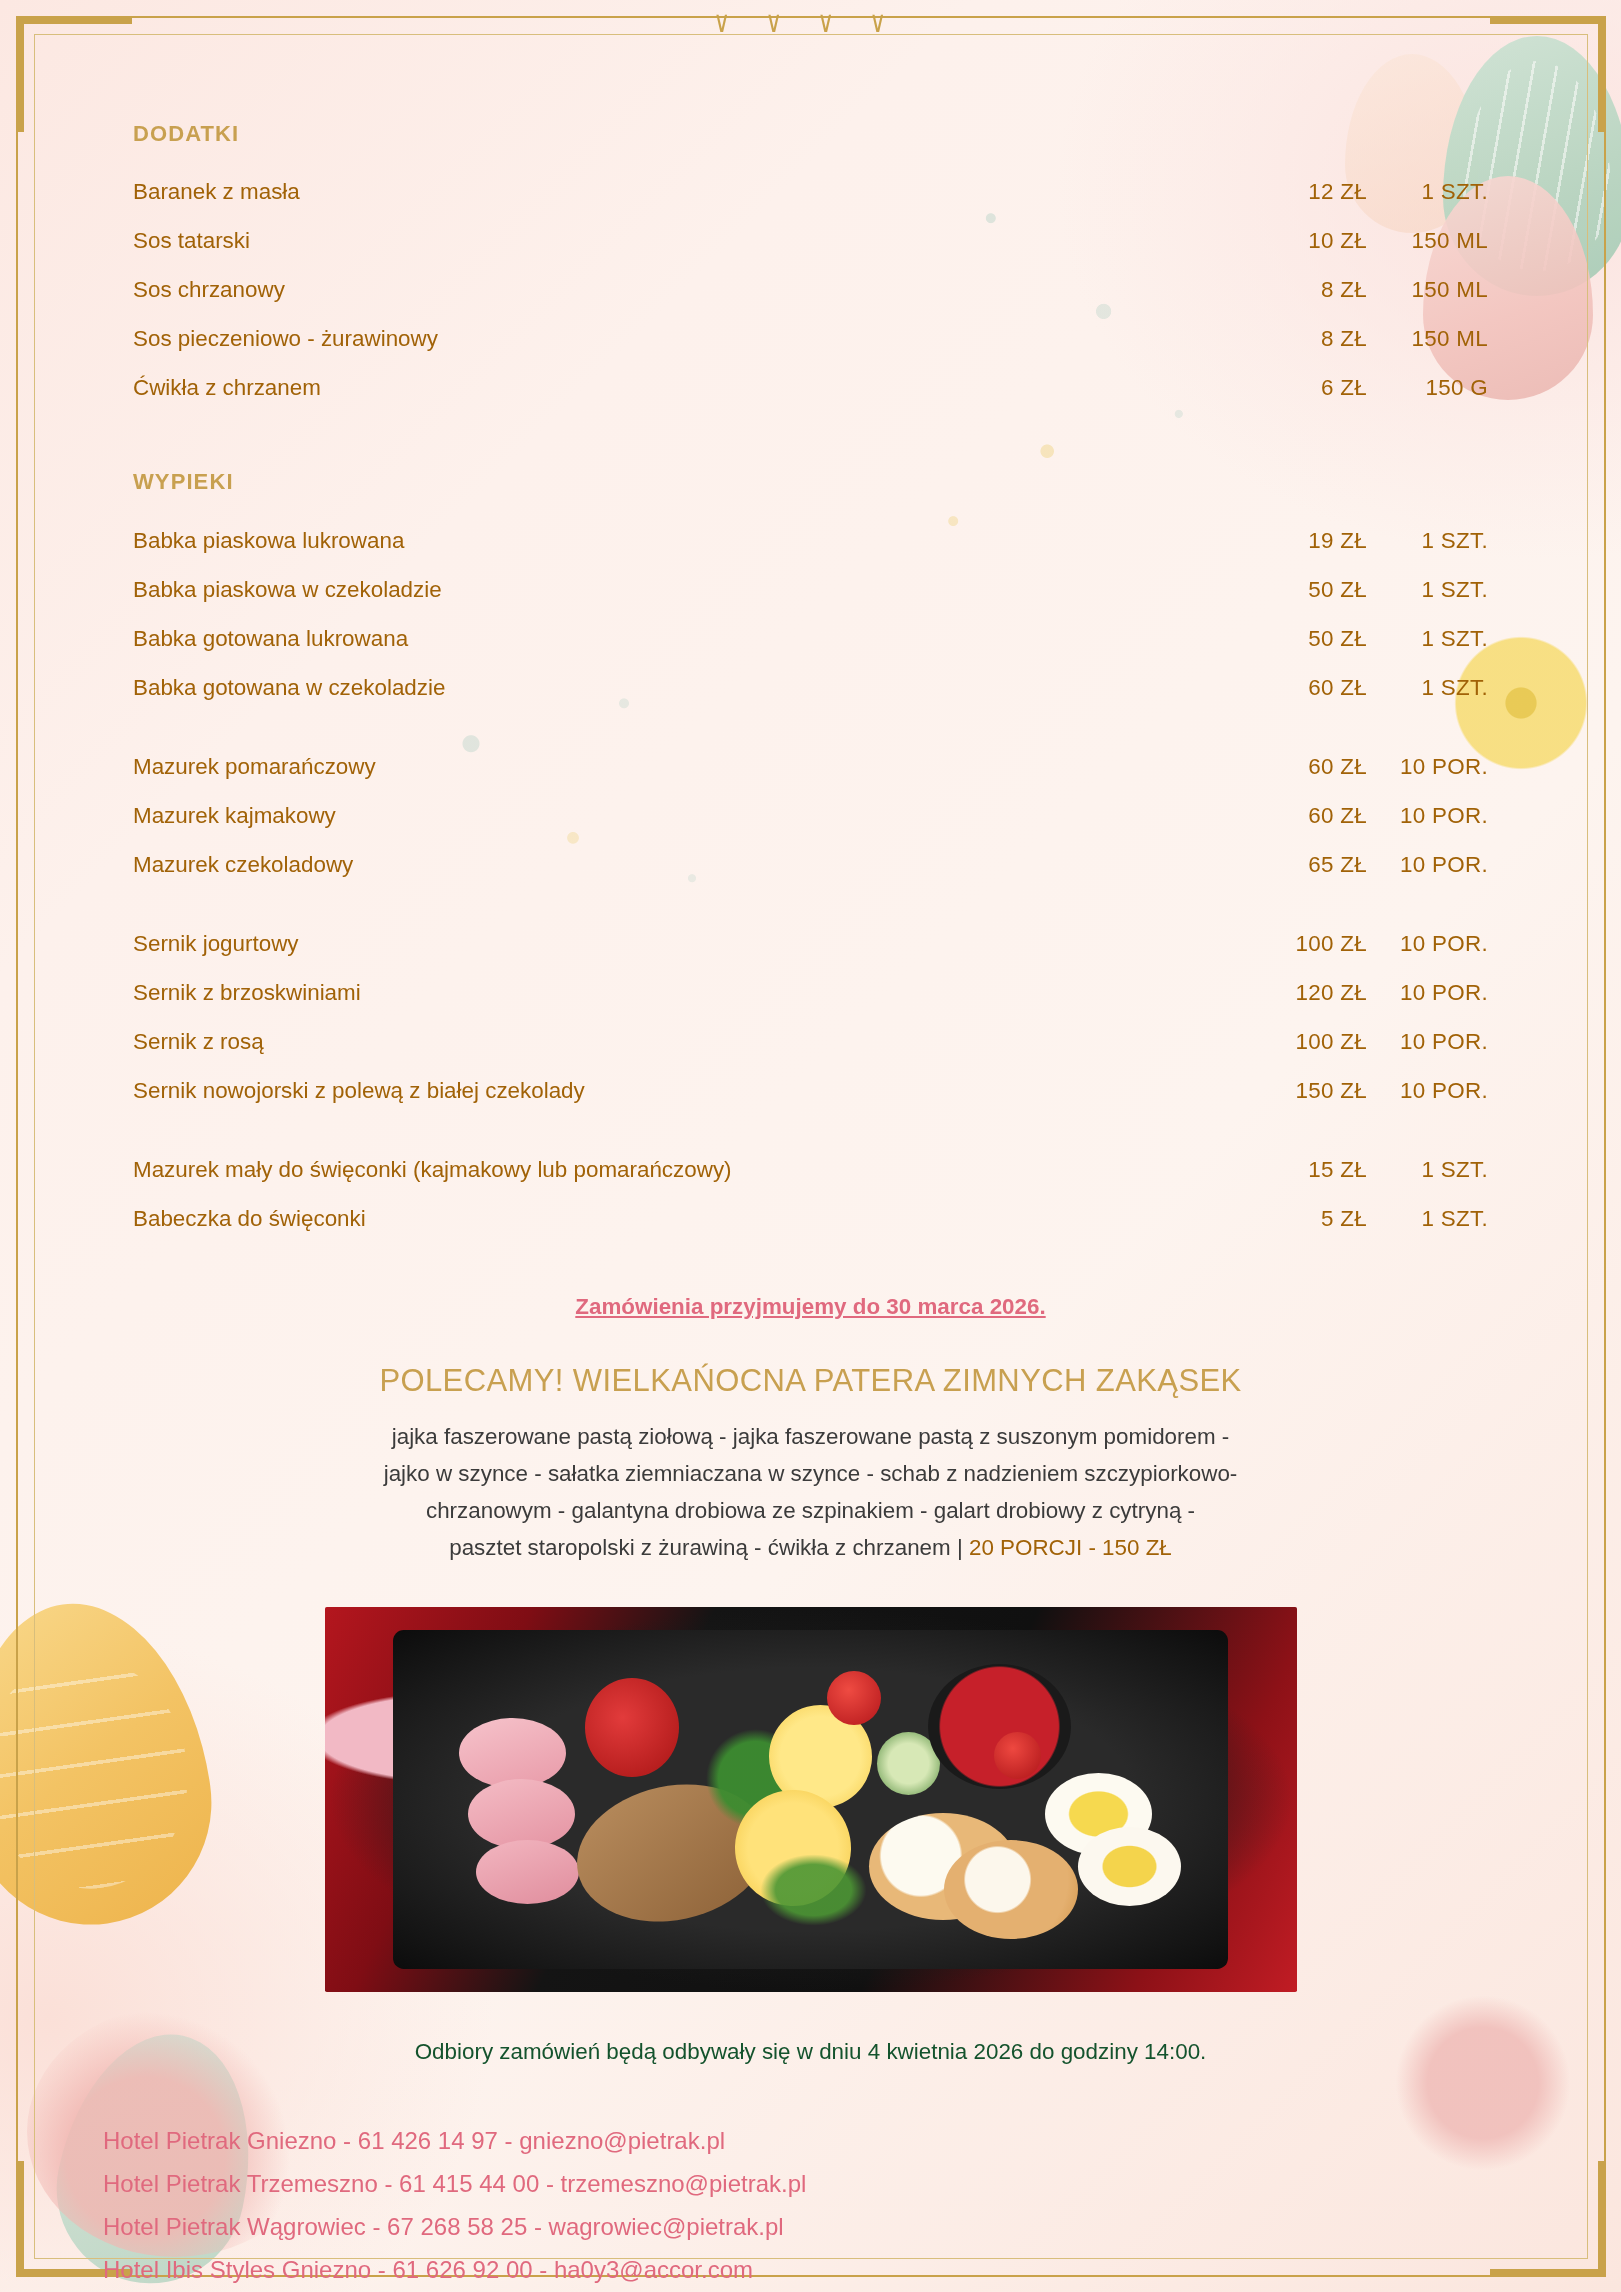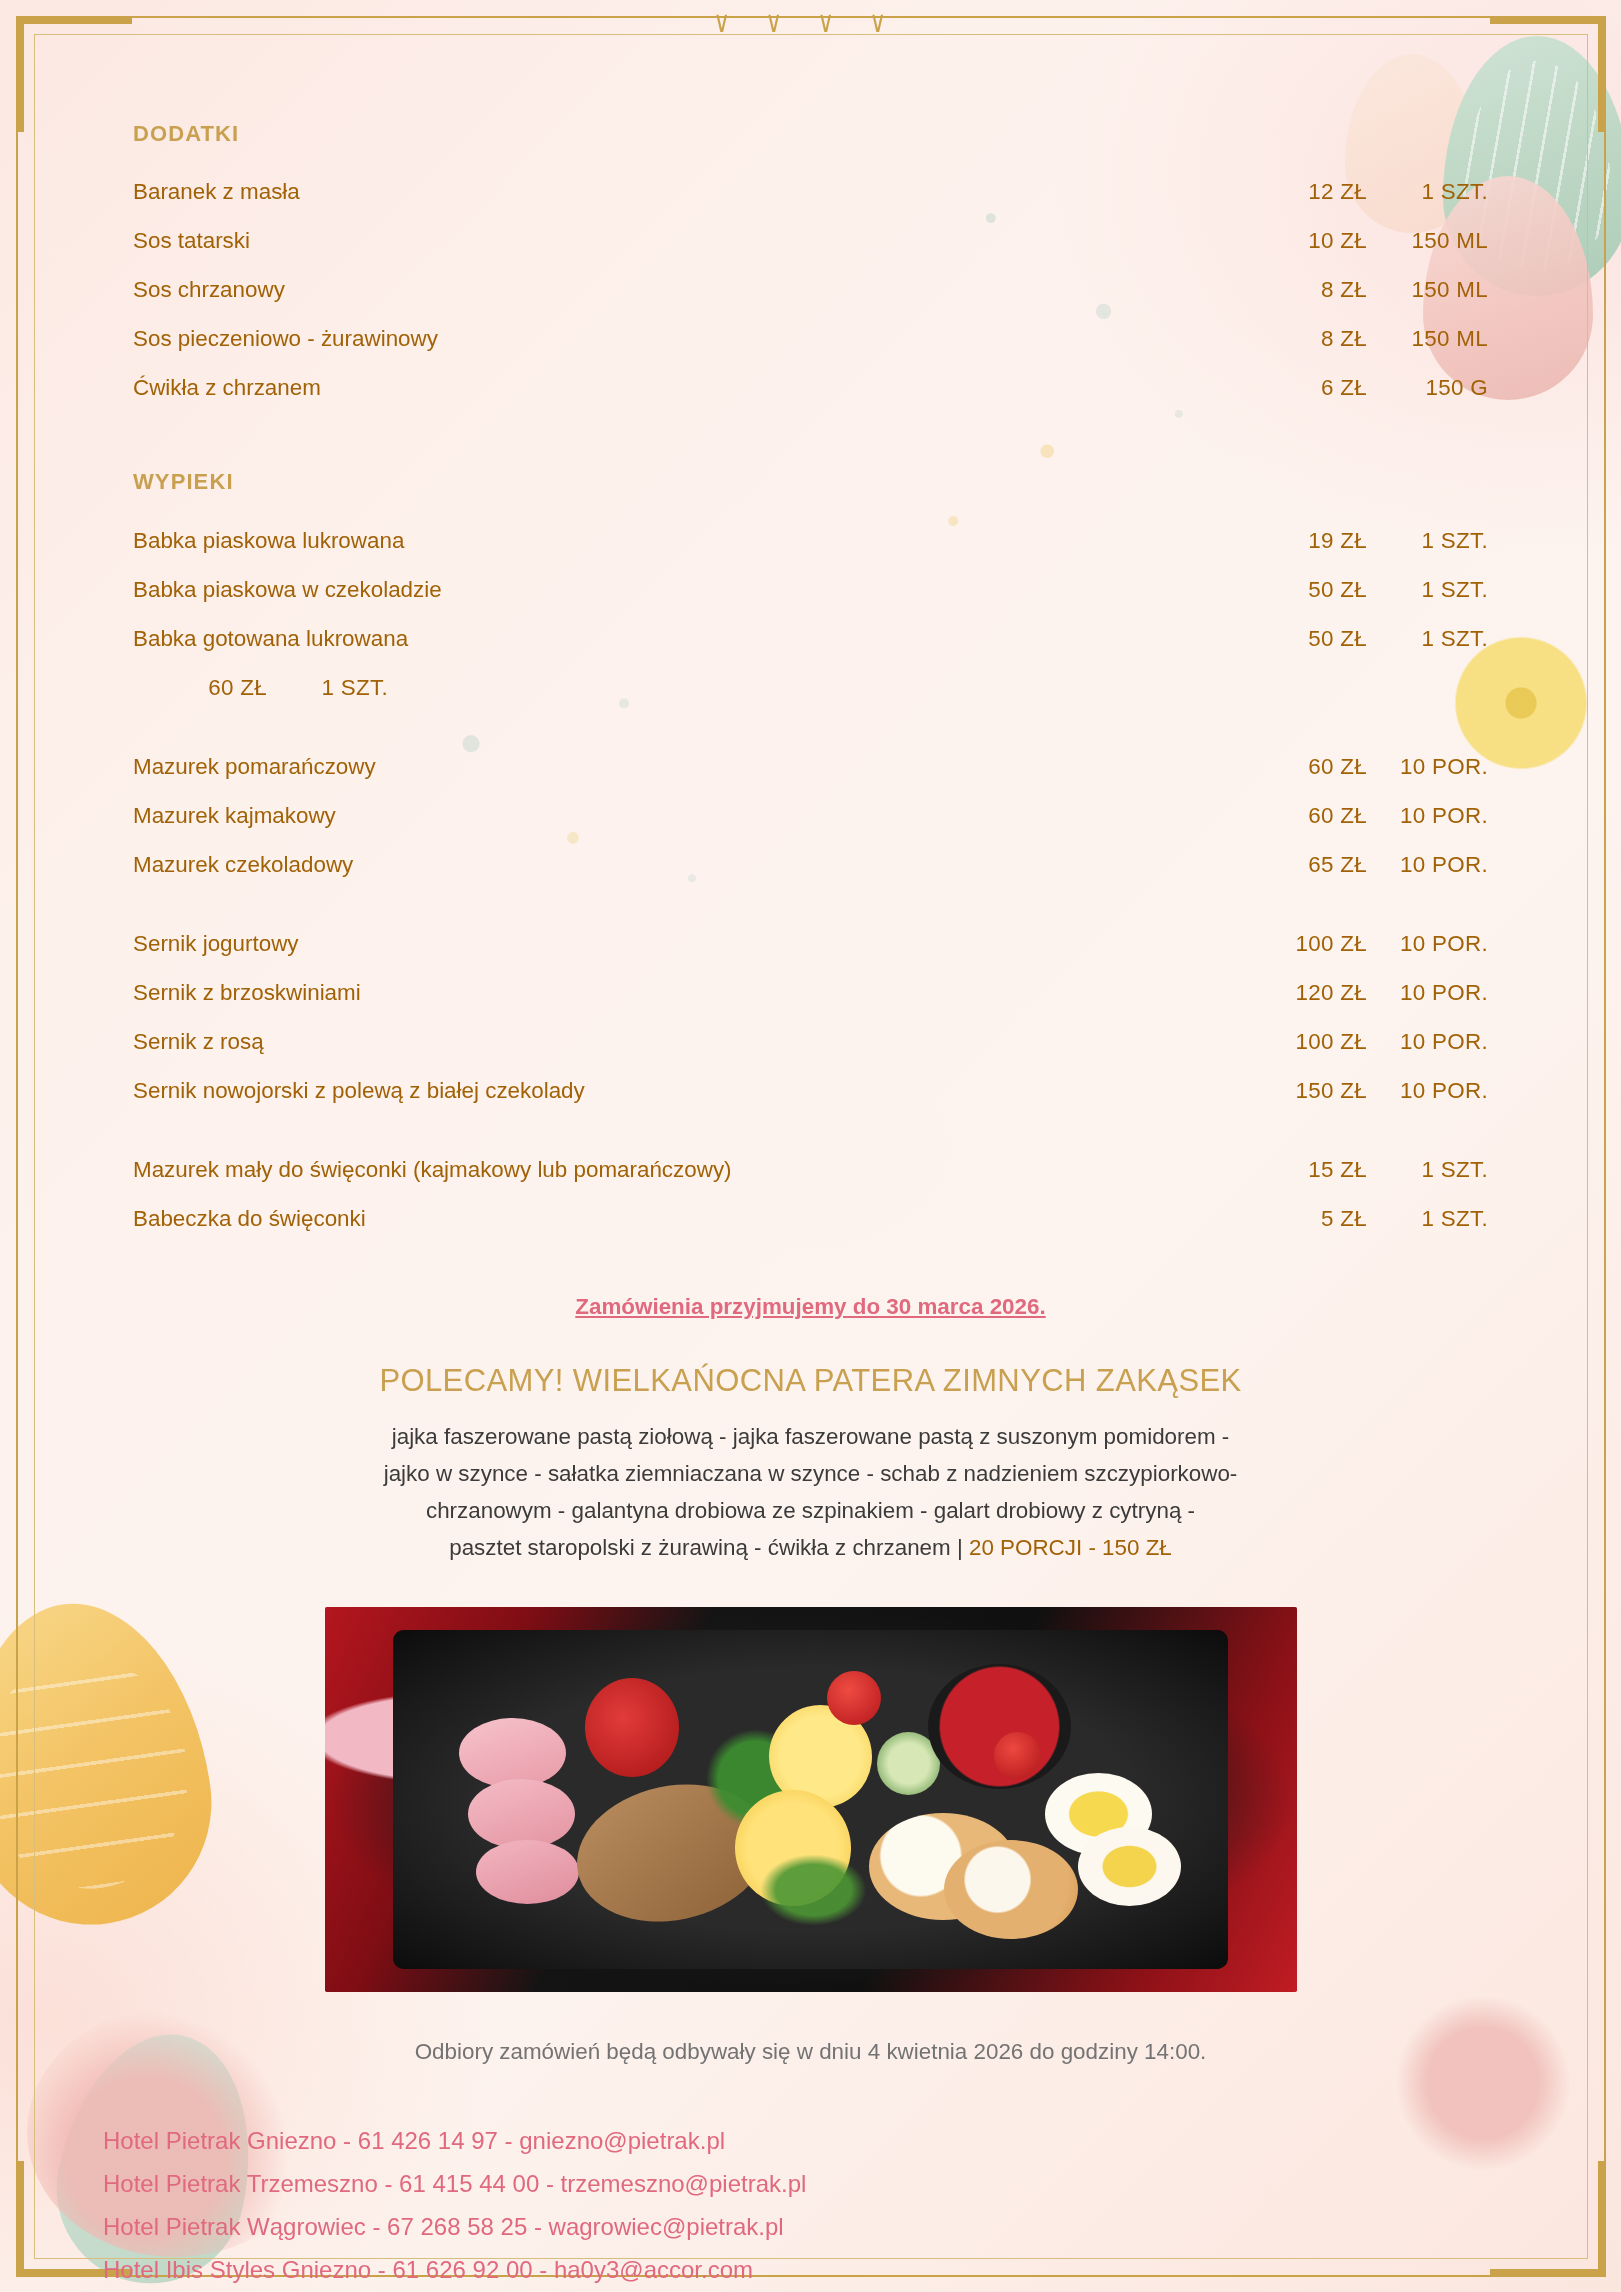--- a/index.html
+++ b/index.html
@@ -243,21 +243,21 @@
   .i-egg2  { left: 82%; top: 58%; width: 103px; height: 79px; background: radial-gradient(ellipse at 50% 50%, #f4d44c 0 36%, #fcf8ef 38%); border-radius: 50%; }
   .i-tom1  { left: 52%; top: 12%; width: 54px; height: 54px; background: radial-gradient(circle at 40% 35%, #ef4b42, #b3161a); }
   .i-tom2  { left: 72%; top: 30%; width: 47px; height: 47px; background: radial-gradient(circle at 40% 35%, #ee4840, #ad1418); }
   .i-green1{ left: 44%; top: 66%; width: 107px; height: 72px; background: radial-gradient(ellipse at 50% 50%, rgba(76,150,52,.9) 0 50%, rgba(76,150,52,0) 70%); }
   .i-cuke  { left: 58%; top: 30%; width: 63px; height: 63px; background: radial-gradient(circle at 50% 50%, #d7e8b6 0 45%, #4f8a3a 100%); }
 
   .pickup {
     text-align: center;
     margin-top: 47px;
     font-size: 22.4px;
-    color: #737373;
+    color: #14532d;
   }
 
   .contacts {
     margin: 54px auto 0;
     text-align: left;
   }
   .contact-row {
     font-size: 24px;
     color: #e0697e;
     line-height: 43px;
@@ -335,20 +335,21 @@
       <span class="name">Babka piaskowa w czekoladzie</span>
       <span class="price">50 ZŁ</span>
       <span class="unit">1 SZT.</span>
     </div>
     <div class="menu-row">
       <span class="name">Babka gotowana lukrowana</span>
       <span class="price">50 ZŁ</span>
       <span class="unit">1 SZT.</span>
     </div>
     <div class="menu-row">
+      <span class="name">Babka gotowana w czekoladzie</span>
       <span class="price">60 ZŁ</span>
       <span class="unit">1 SZT.</span>
     </div>
 
     <div class="spacer"></div>
 
     <div class="menu-row">
       <span class="name">Mazurek pomarańczowy</span>
       <span class="price">60 ZŁ</span>
       <span class="unit">10 POR.</span>

